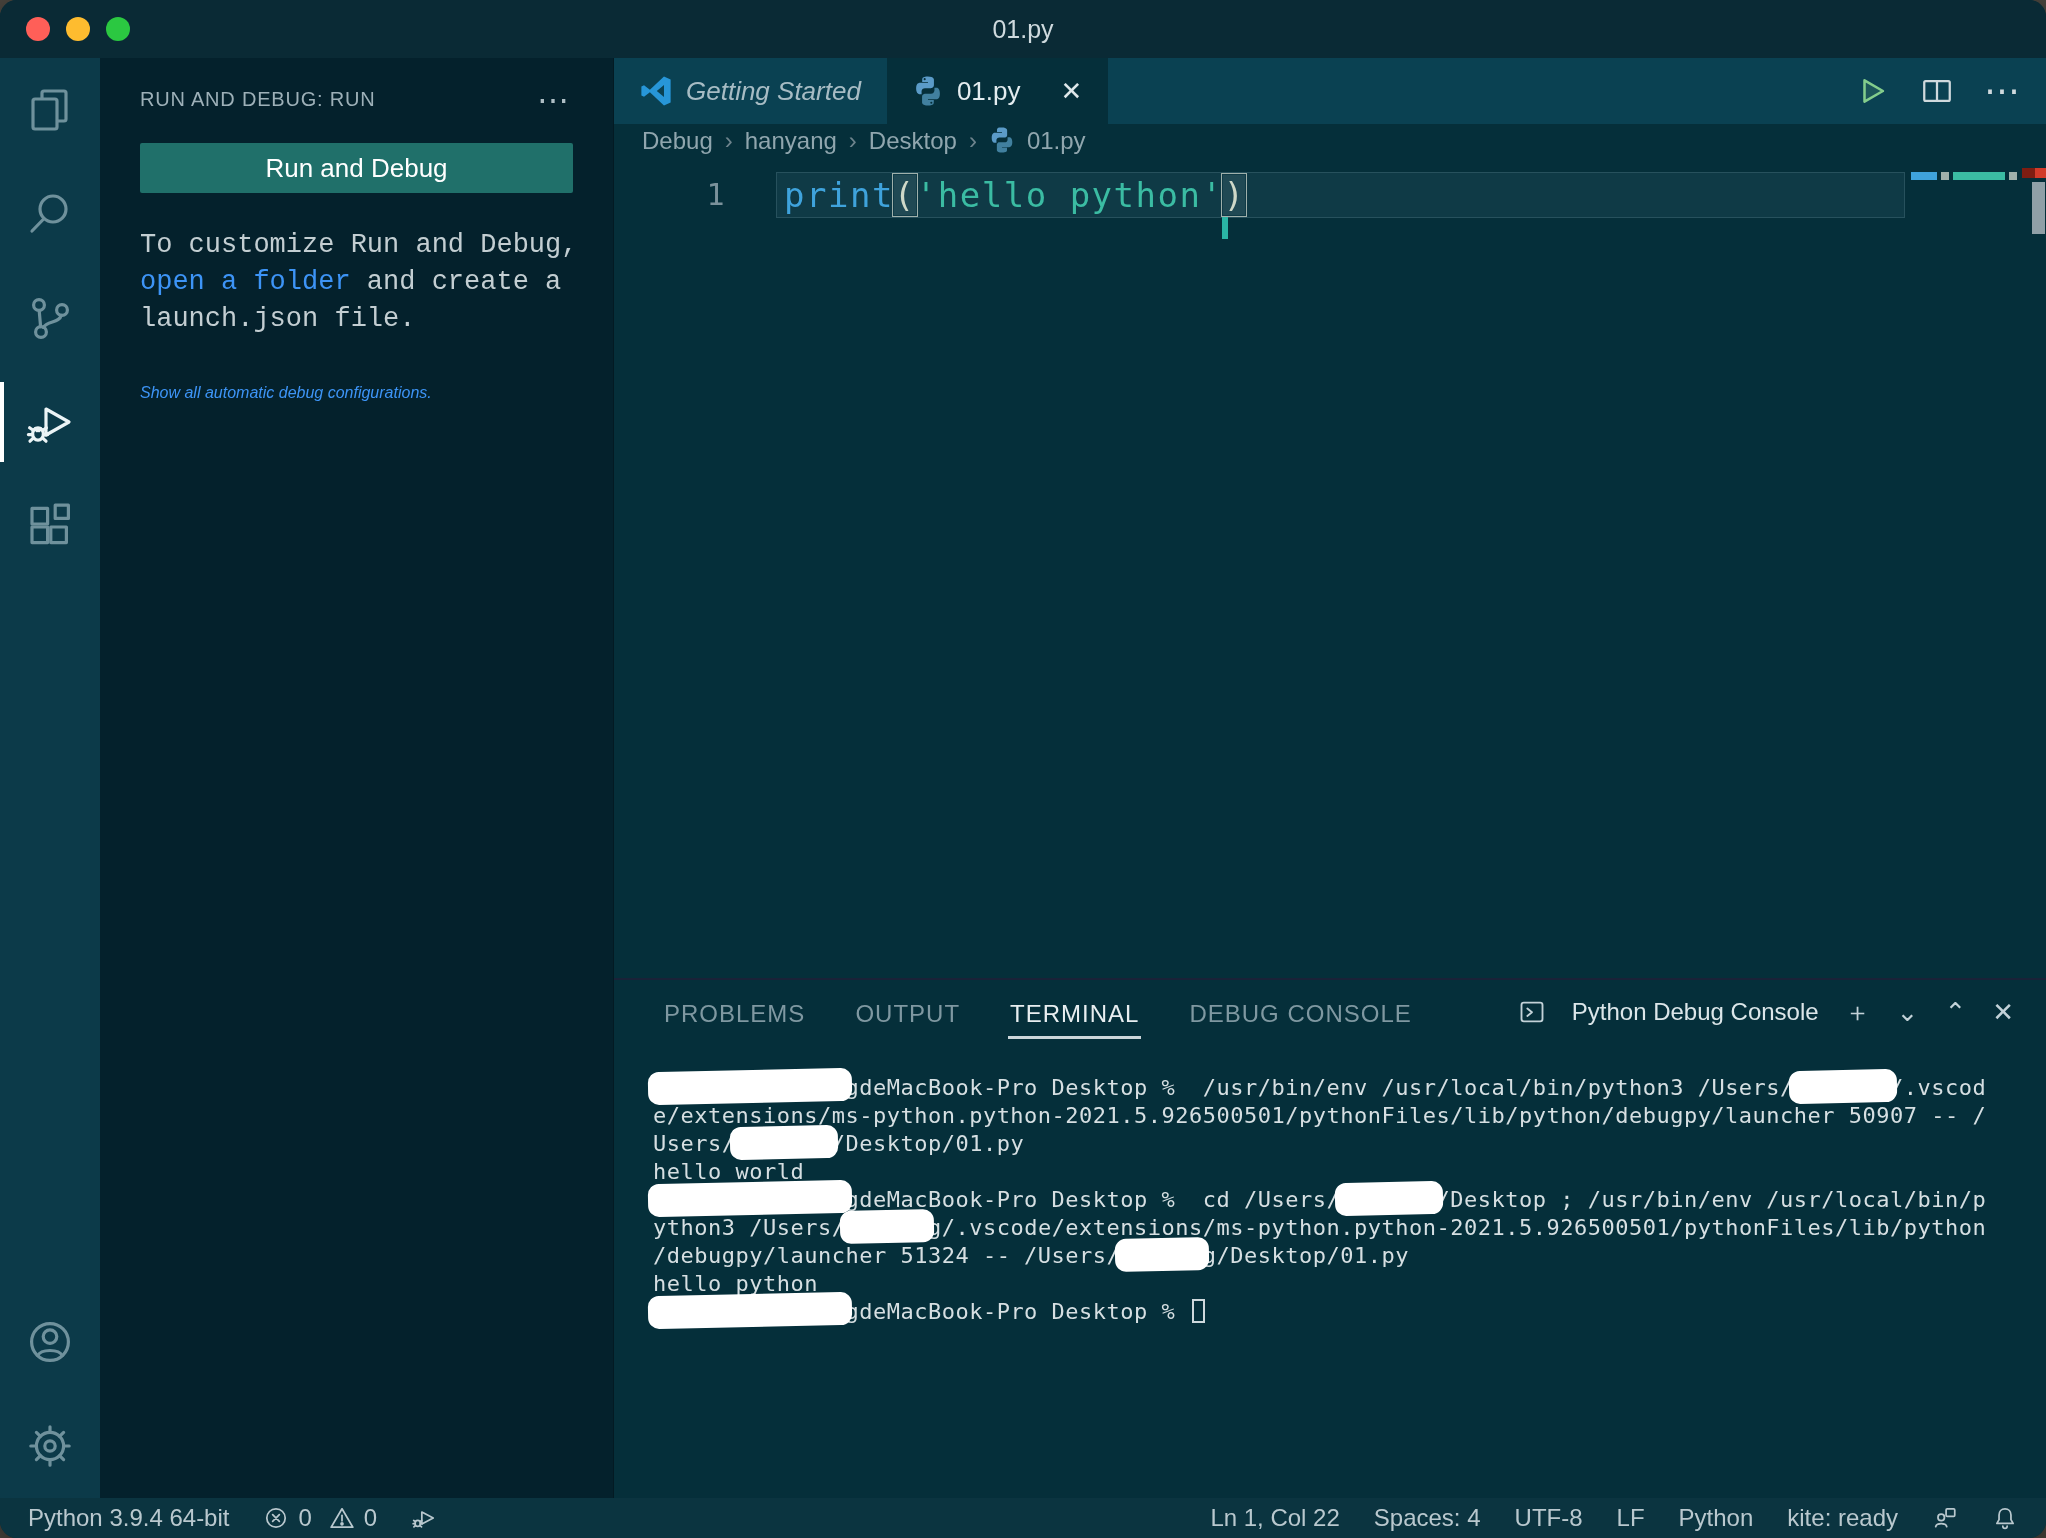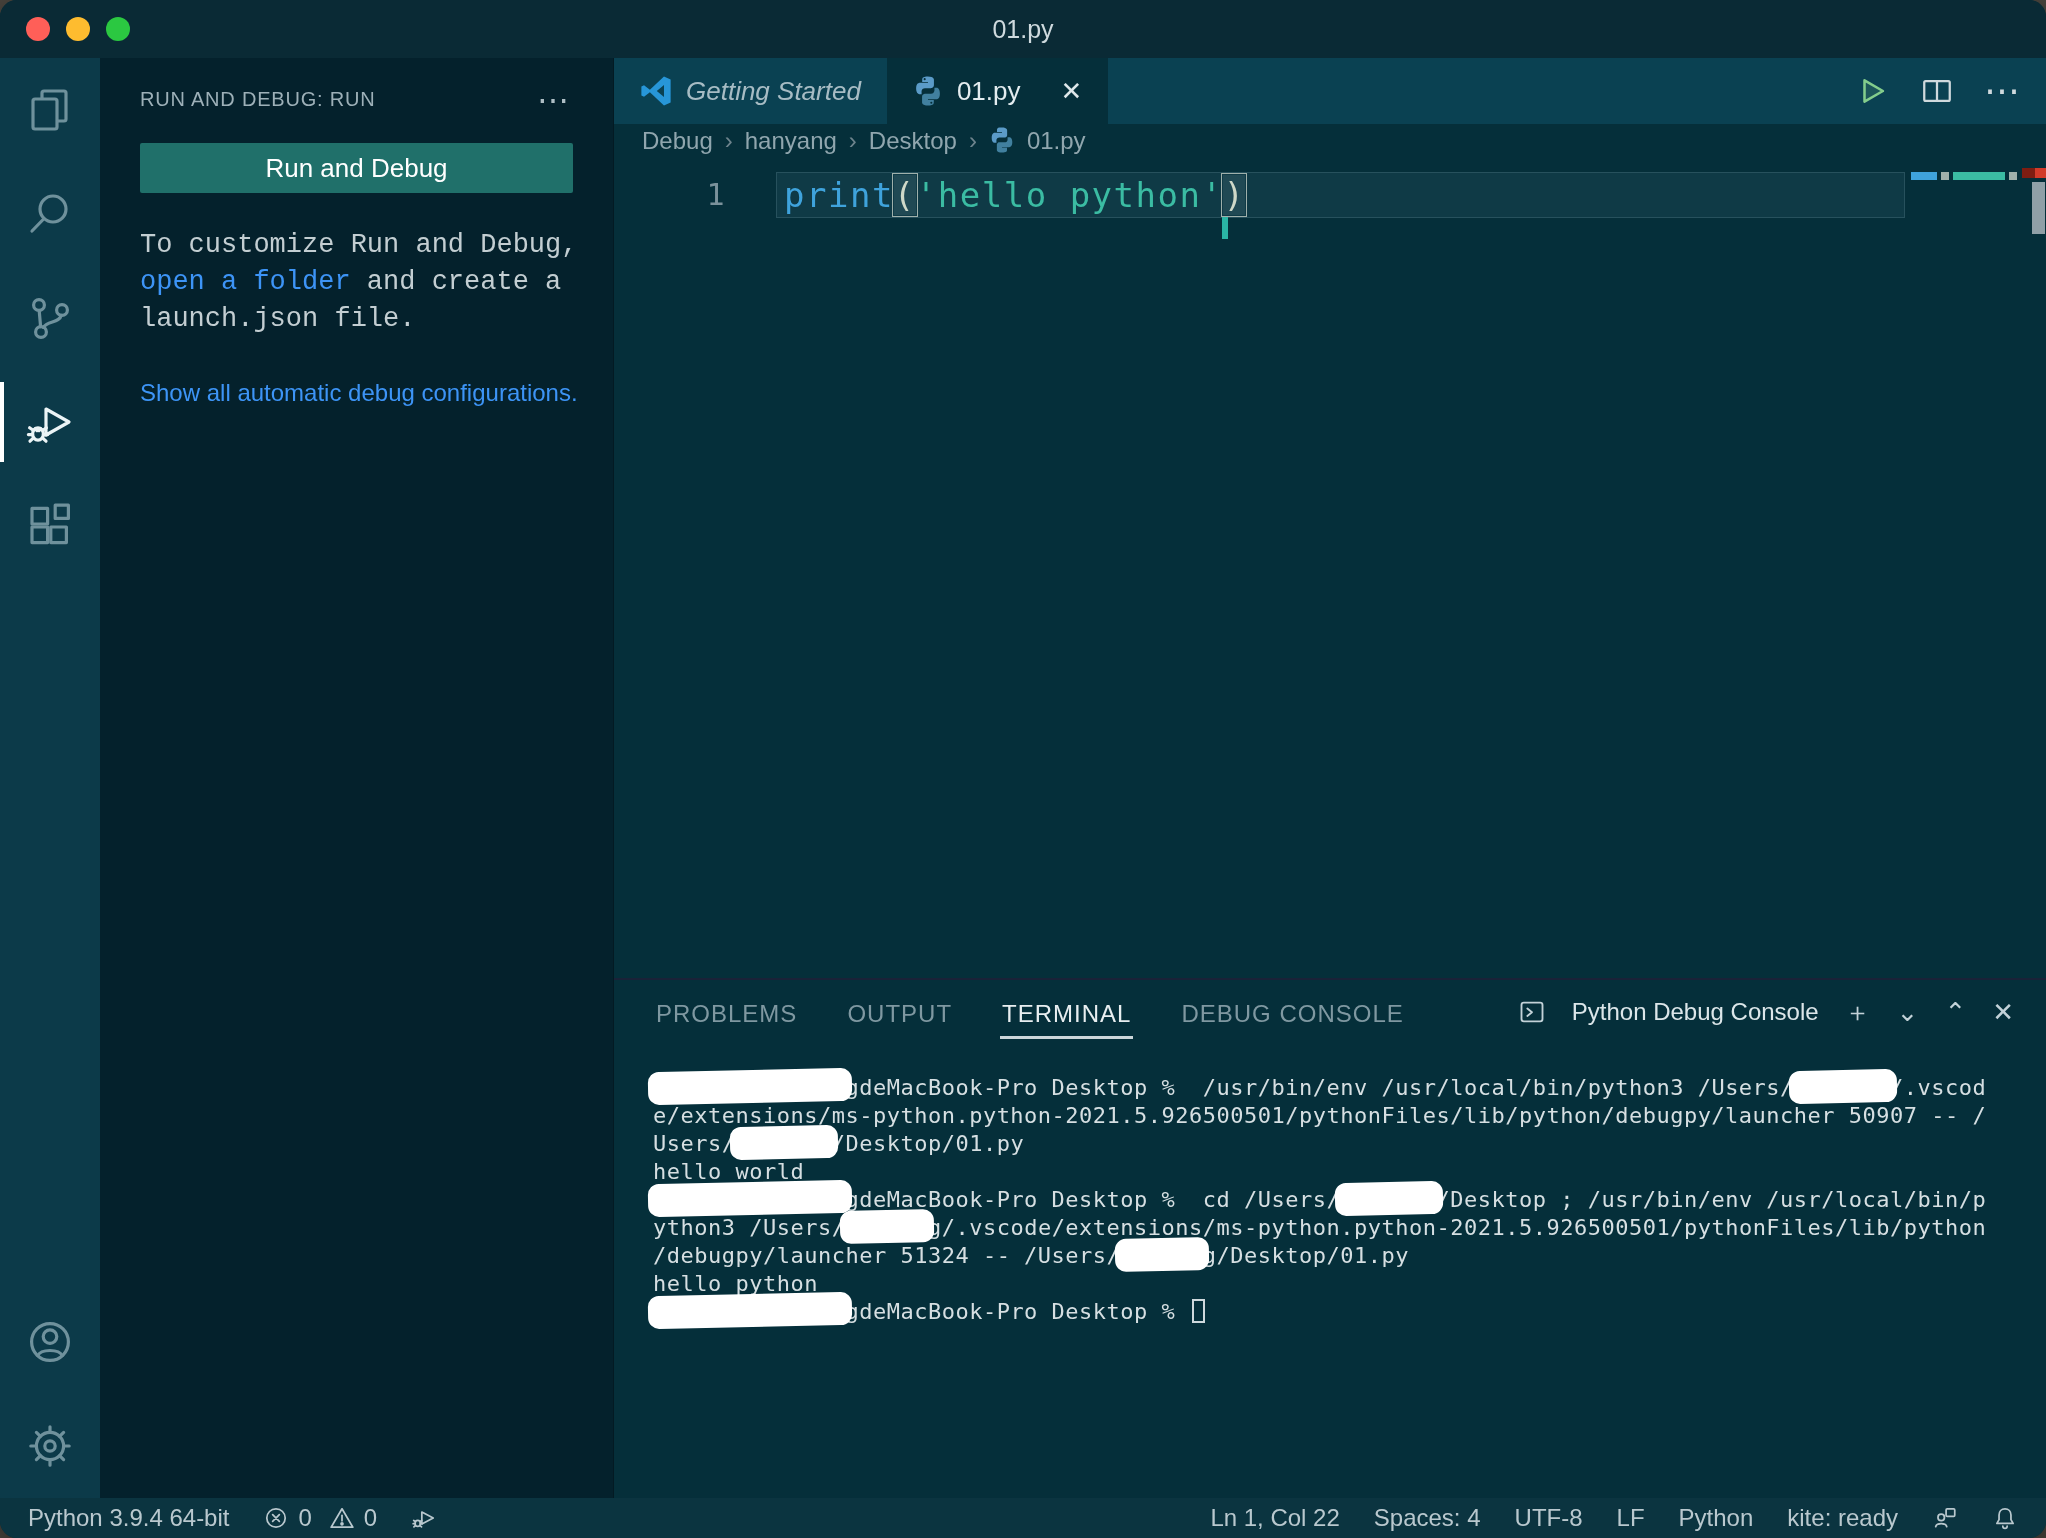--- a/index.html
+++ b/index.html
@@ -41,21 +41,21 @@
   .aitem svg{width:48px;height:48px;}
   .abar .spacer{flex:1;}
   
   .sidebar{width:513px;flex:0 0 513px;background:var(--sidebar);color:var(--text);}
   .sb-head{display:flex;align-items:center;justify-content:space-between;padding:30px 44px 0 40px;}
   .sb-title{font-size:20px;letter-spacing:.8px;color:#9db0b8;}
   .sb-more{font-size:32px;color:#aebec5;line-height:20px;cursor:default;}
   .rd-btn{margin:32px 40px 0 40px;height:50px;background:var(--btn);color:#fff;font-size:26px;display:flex;align-items:center;justify-content:center;border-radius:2px;}
   .sb-par{margin:34px 24px 0 40px;width:440px;font-size:27px;line-height:37px;color:#c3ced2;font-family:Liberation Mono, monospace;}
   .link{color:var(--link);cursor:pointer;}
-  .sb-link2{margin:36px 40px 13px 40px;width:440px;font-size:24px;line-height:37px;}
+  .sb-link2{margin:36px 40px 13px 40px;width:440px;font-size:16px;line-height:37px;font-style:italic;}
   
   .ecol{flex:1 1 auto;display:flex;flex-direction:column;min-width:0;border-left:1px solid #03ititititi;border-left:1px solid #031a23;}
   .tabbar{height:66px;flex:0 0 66px;background:var(--tabstrip);display:flex;align-items:stretch;}
   .tab{display:flex;align-items:center;gap:14px;padding:0 26px;font-size:26px;}
   .tab.inactive{background:var(--tabstrip);color:#a7bcc4;font-style:italic;}
   .tab.active{background:var(--editor);color:#e3ecef;}
   .tab .close{font-style:normal;font-size:26px;color:#dfe8ea;margin-left:26px;}
   .tab-actions{margin-left:auto;display:flex;align-items:center;gap:30px;padding-right:26px;color:#cfd9dd;}
   .tab-actions svg{width:34px;height:34px;}
   .tab-actions .more{font-size:36px;line-height:10px;color:#cfd9dd;}
@@ -72,21 +72,21 @@
   .bracket{color:#cfd8c8;background:rgba(140,170,170,.14);outline:1.5px solid #9fb0ab;outline-offset:1px;}
   .ecursor{display:inline-block;width:0;position:relative;}
   .ecursor i{position:absolute;left:-1px;top:10px;width:6px;height:22px;background:#2ab5a5;}
   .minimap{position:absolute;top:0;right:0;width:141px;height:100%;}
   .mini-line{position:absolute;top:14px;left:6px;height:8px;display:flex;gap:4px;align-items:center;}
   .mini-line i{display:block;height:8px;}
   .ovr-red{position:absolute;top:10px;right:0;width:24px;height:10px;background:linear-gradient(to right,#7e1d12 0 55%,#d23b2a 55% 100%);}
   .thumb{position:absolute;top:24px;right:1px;width:13px;height:52px;background:#98a6ad;opacity:.95;}
   
   .panel{height:520px;flex:0 0 520px;background:var(--panel);border-top:2px solid #1a2238;display:flex;flex-direction:column;}
-  .ptabs{height:64px;flex:0 0 64px;display:flex;align-items:center;gap:46px;padding-left:40px;}
+  .ptabs{height:64px;flex:0 0 64px;display:flex;align-items:center;gap:46px;padding-left:40px;margin-left:8px;}
   .ptab{font-size:24px;letter-spacing:1px;color:#7f98a1;padding:14px 2px 8px 2px;border-bottom:3px solid transparent;}
   .ptab.active{color:#e8eef0;border-bottom-color:#ccd6da;}
   .pright{margin-left:auto;display:flex;align-items:center;gap:26px;padding-right:32px;color:#c3d2d8;}
   .pright svg{width:28px;height:28px;}
   .psel-label{font-size:24px;color:#dce6e9;}
   .pright .glyph{font-size:26px;color:#c3d2d8;}
   
   .terminal{flex:1;padding:30px 0 0 39px;font-family:"DejaVu Sans Mono",monospace;font-size:22px;line-height:28px;letter-spacing:.5px;color:#d6dfe2;}
   .tline{white-space:pre;}
   .scrib{position:relative;display:inline-block;}

